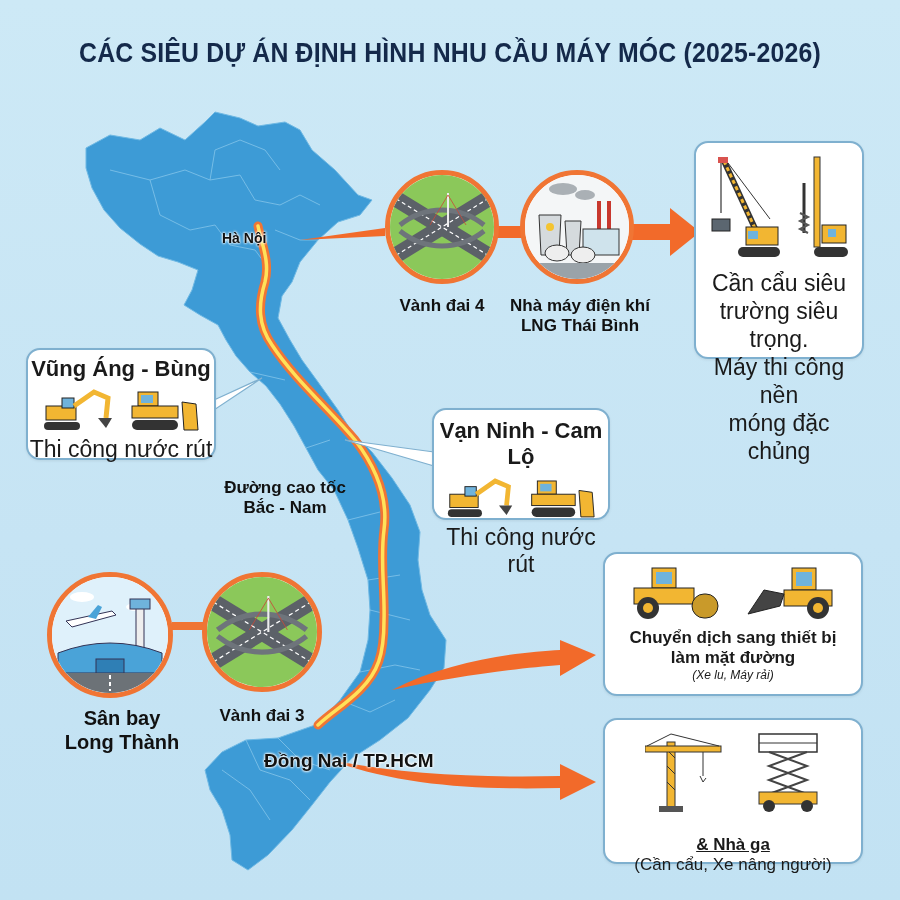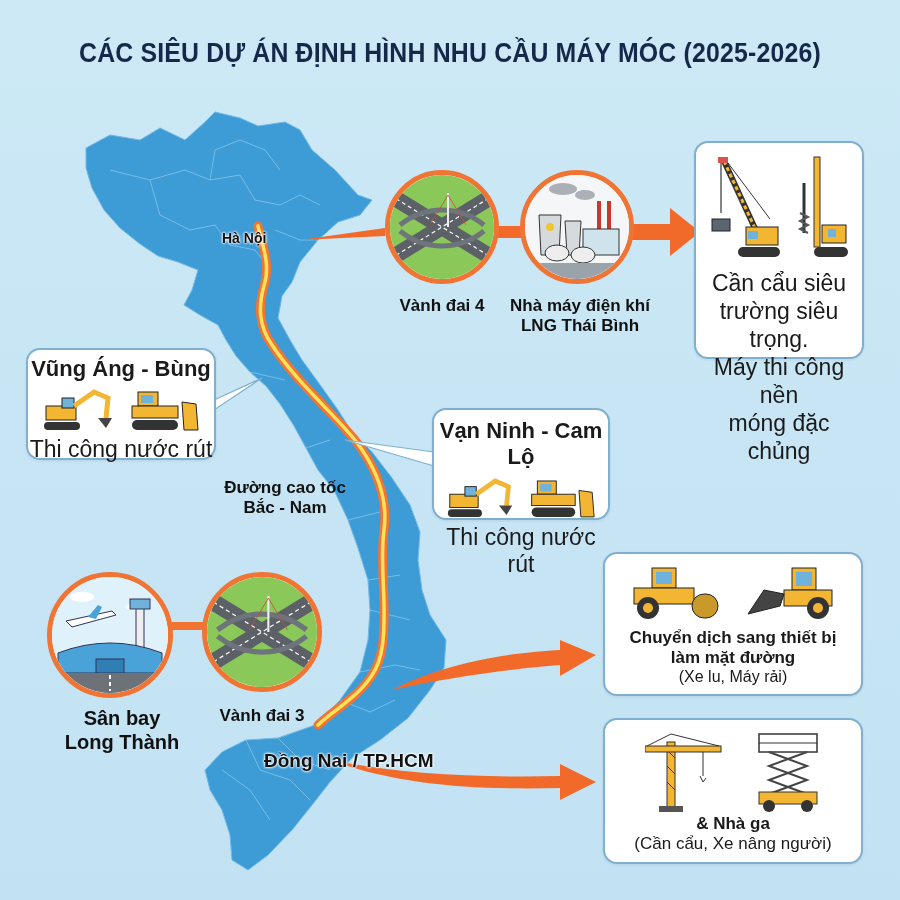--- a/index.html
+++ b/index.html
@@ -255,21 +255,21 @@
       <rect x="48" y="4" width="24" height="22" fill="#f2b632" stroke="#222"></rect>
       <rect x="52" y="8" width="16" height="14" fill="#6fb3dc"></rect>
       <rect x="40" y="26" width="48" height="16" fill="#f2b632" stroke="#222"></rect>
       <circle cx="74" cy="44" r="11" fill="#333"></circle>
         <circle cx="74" cy="44" r="5" fill="#f2b632"></circle>
       <path d="M4,50 L20,26 L40,30 L36,42 Z" fill="#444" stroke="#222"></path>
     </svg>
   </div>
   <div class="head" style="margin-top:8px; font-size:17px;">Chuyển dịch sang thiết bị</div>
   <div class="head" style="font-size:17px;">làm mặt đường</div>
-  <div class="body" style="font-size:16px;">(Xe lu, Máy rải)</div>
+  <div class="body" style="font-size:12px;font-style:italic;">(Xe lu, Máy rải)</div>
 </div>
 
 <div class="card" style="left:603px; top:718px; width:260px; height:146px; padding-top:10px;">
   <div class="icons" style="height:84px; gap:30px;">
     <svg width="80" height="84" viewBox="0 0 80 84">
       <rect x="22" y="12" width="8" height="66" fill="#f2b632" stroke="#333" stroke-width="1"></rect>
       <path d="M22,20 L30,28 M22,36 L30,44 M22,52 L30,60" stroke="#333" stroke-width="1"></path>
       <rect x="0" y="16" width="76" height="6" fill="#f2b632" stroke="#333" stroke-width="1"></rect>
       <line x1="26" y1="4" x2="2" y2="16" stroke="#333"></line>
       <line x1="26" y1="4" x2="74" y2="16" stroke="#333"></line>
@@ -279,15 +279,15 @@
     </svg>
     <svg width="66" height="84" viewBox="0 0 66 84">
       <rect x="4" y="4" width="58" height="18" fill="#fff" stroke="#333" stroke-width="1.5"></rect>
       <line x1="4" y1="13" x2="62" y2="13" stroke="#333"></line>
       <path d="M14,22 L52,36 L14,50 L52,64 M52,22 L14,36 L52,50 L14,64" stroke="#444" stroke-width="2" fill="none"></path>
       <rect x="4" y="62" width="58" height="12" fill="#f2b632" stroke="#333"></rect>
       <circle cx="14" cy="76" r="6" fill="#333"></circle>
         <circle cx="52" cy="76" r="6" fill="#333"></circle>
     </svg>
   </div>
-  <div class="head" style="margin-top:0; font-size:17px;">&amp; Nhà ga</div>
+  <div class="head" style="margin-top:21px; font-size:17px;text-decoration:underline;">&amp; Nhà ga</div>
   <div class="body" style="font-size:17px;">(Cần cẩu, Xe nâng người)</div>
 </div>
 
 </body></html>

